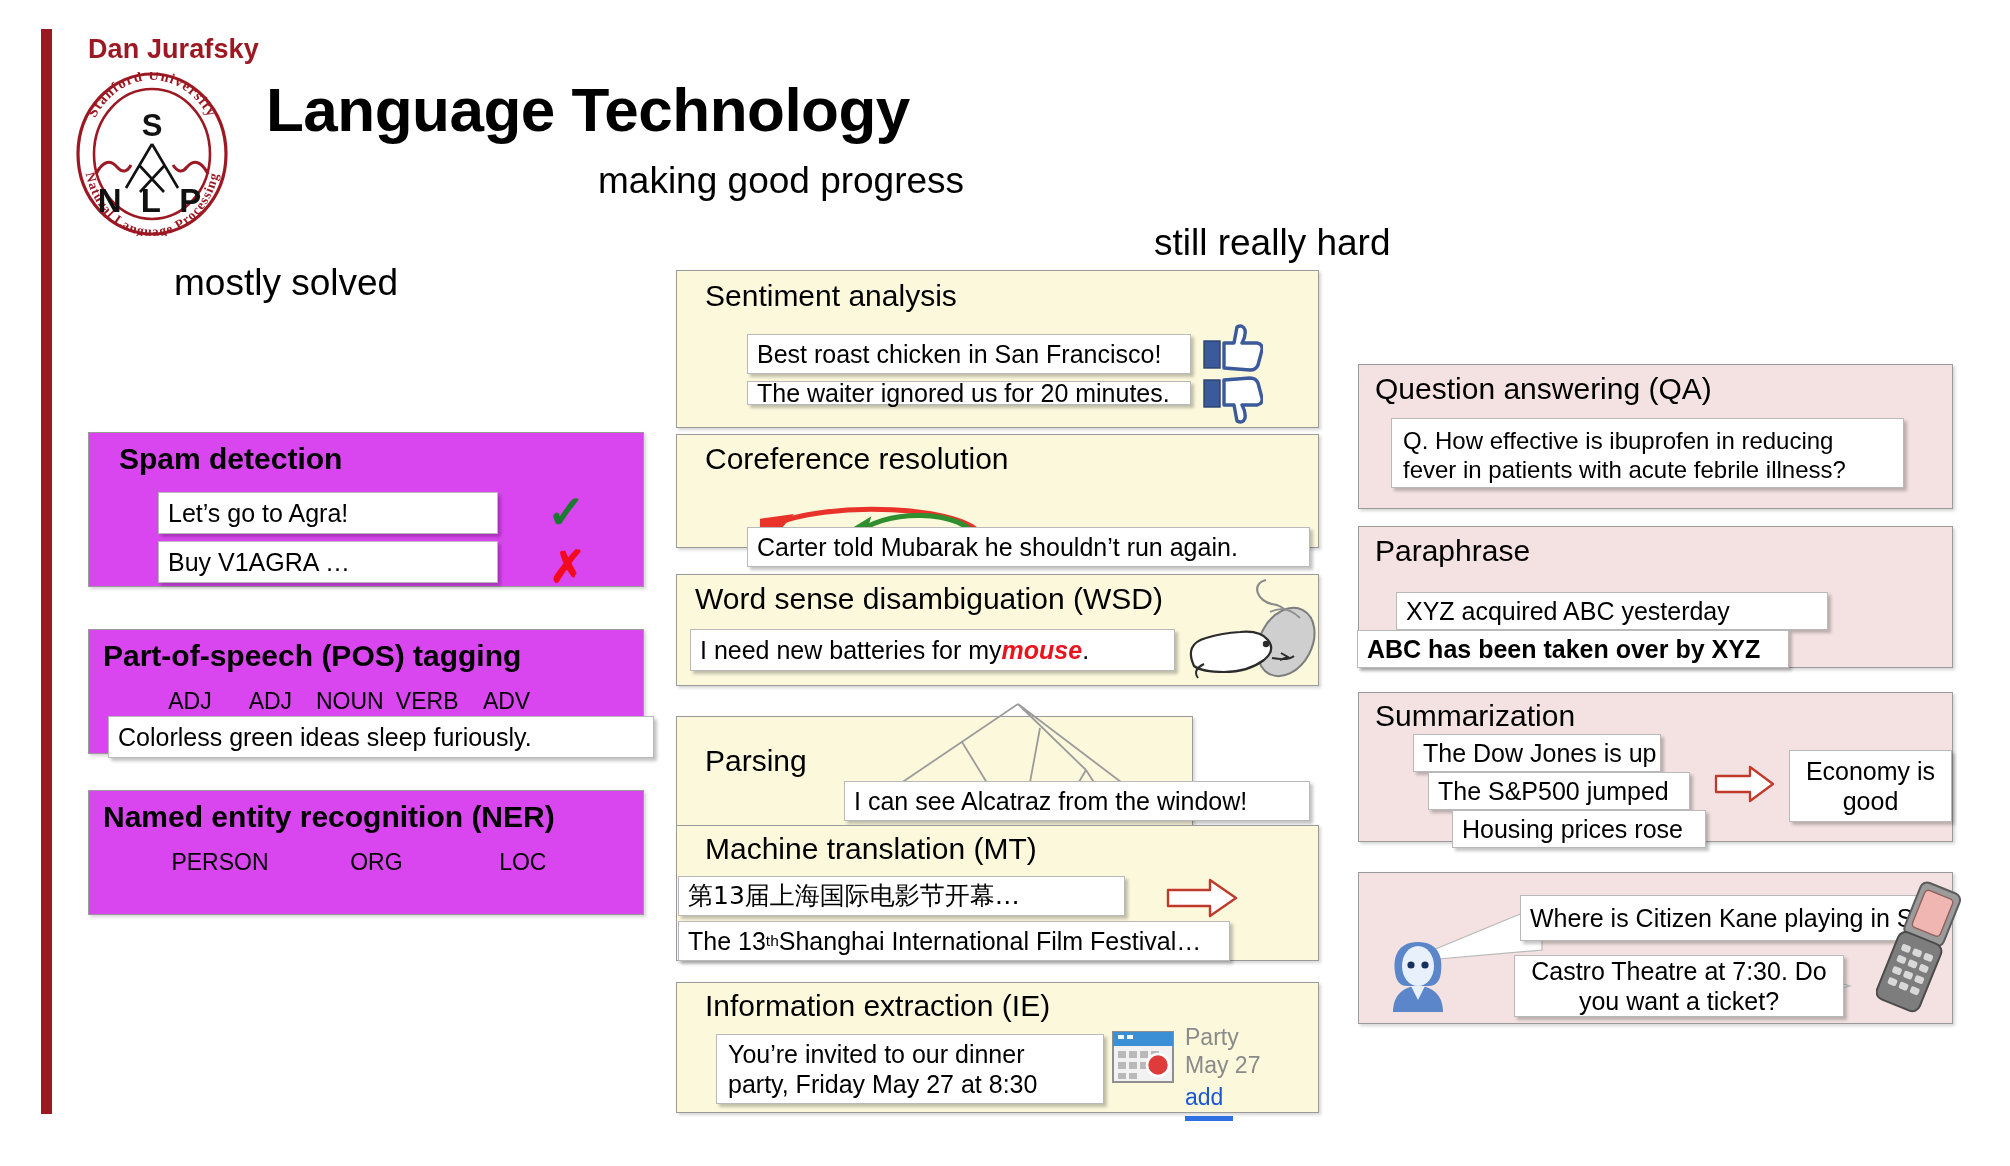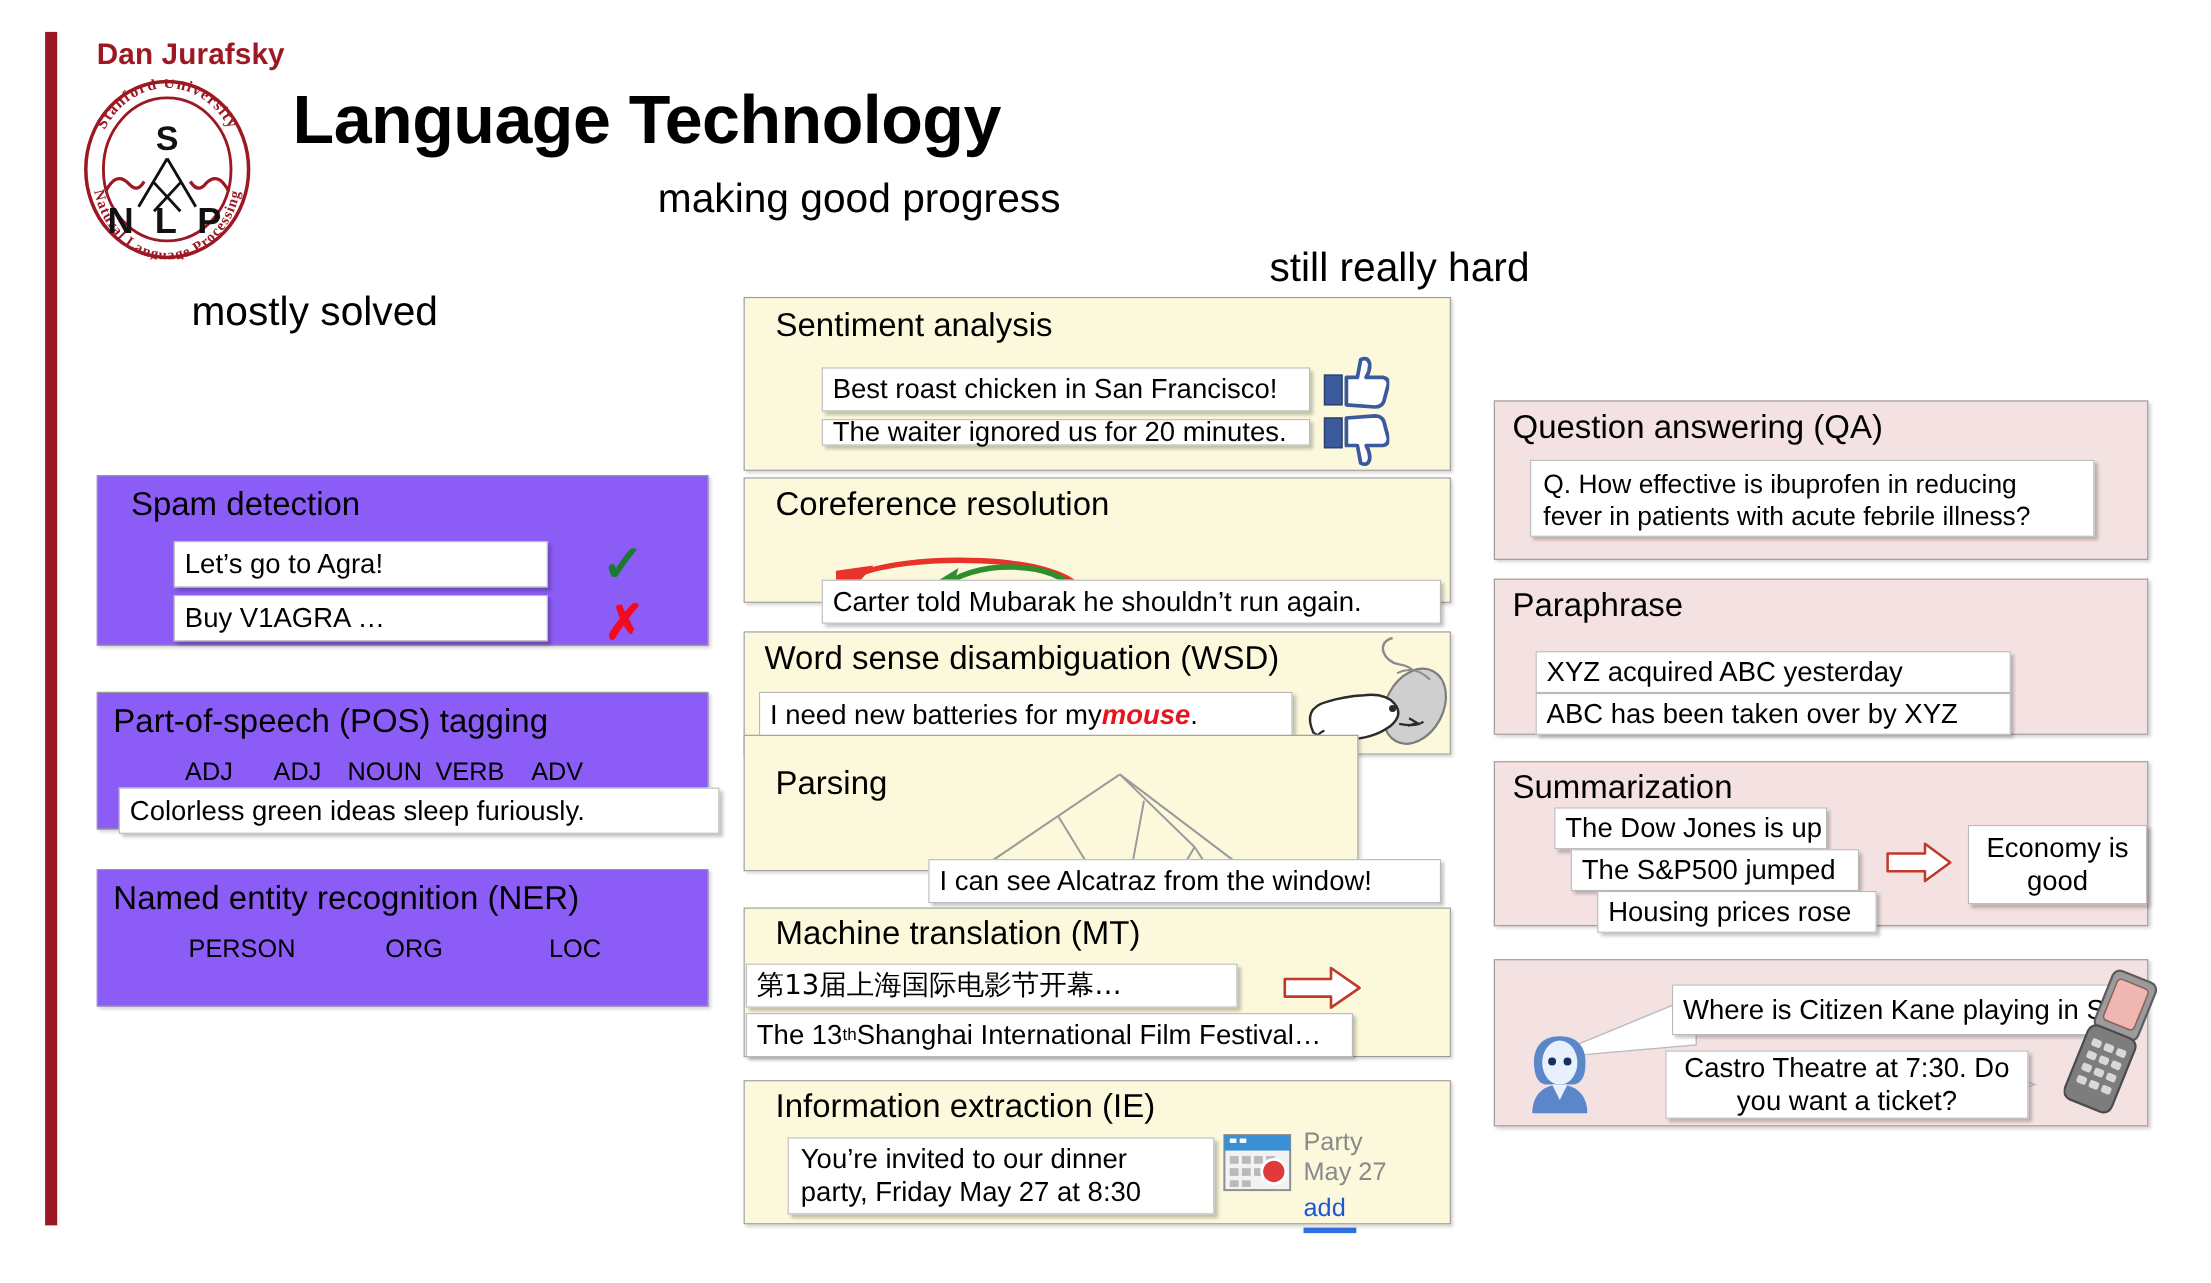--- a/index.html
+++ b/index.html
@@ -46,21 +46,21 @@
   .col-head { position:absolute; font-size:37px; white-space:nowrap; }
   .col-head.mostly { left:174px; top:262px; }
   .col-head.hard   { left:1154px; top:222px; }
 
   
   .panel {
     position:absolute;
     border:1.5px solid #9a9a9a;
     box-shadow:2px 2px 3px rgba(0,0,0,.17);
   }
-  .panel.green  { background:#8b5cf6; }
+  .panel.green  { background:#d946ef;font-weight:bold; }
   .panel.yellow { background:#fbf8dc; }
   .panel.pink   { background:#f3e2e1; }
 
   .panel-title {
     position:absolute;
     font-size:30px;
     white-space:nowrap;
   }
 
   
@@ -217,21 +217,21 @@
       <path d="M86 4 C 70 8 78 26 92 28 C 106 30 112 40 108 50" fill="none" stroke="#8a8a8a" stroke-width="2.2"></path>
       <ellipse cx="106" cy="66" rx="26" ry="36" transform="rotate(28 106 66)" fill="#cfcfcf" stroke="#7d7d7d" stroke-width="2"></ellipse>
       <path d="M90 36 q16 -8 30 6" fill="none" stroke="#8d8d8d" stroke-width="1.8"></path>
       <path d="M14 90 q-10 -22 12 -28 q16 -5 34 -6 q20 -2 28 8 q8 10 -4 20 q-16 12 -40 12 q-22 0 -30 -6 z" fill="#ffffff" stroke="#2b2b2b" stroke-width="2.2"></path>
       <circle cx="86" cy="68" r="3.2" fill="#2b2b2b"></circle>
       <path d="M92 82 q16 3 22 -2 M 100 84 l 8 -3 l -7 -4" fill="none" stroke="#2b2b2b" stroke-width="2"></path>
       <path d="M24 88 q-12 6 -6 14" fill="none" stroke="#2b2b2b" stroke-width="2"></path>
     </svg>
   </div>
 
-  <div class="panel yellow" style="left:676px; top:668px; width:559px; height:124px;padding-left:32px;">
+  <div class="panel yellow" style="left:676px; top:716px; width:517px; height:124px;padding-left:32px;">
     <div class="panel-title" style="left:28px; top:27px;">Parsing</div>
   </div>
   <div class="ovl" style="left:850px; top:700px;">
     <svg width="420" height="112" viewBox="0 0 420 112">
       <path d="M168 4 L20 104 M168 4 L236 70 M168 4 L300 104
                M112 42 L150 104 M 190 28 L 176 104
                M236 70 L216 104 M 236 70 L258 104
                M268 82 L252 104" fill="none" stroke="#9b9b9b" stroke-width="1.8"></path>
     </svg>
   </div>
@@ -289,21 +289,21 @@
   </div>
   <div class="sbox wrap" style="left:1391px; top:418px; width:513px; height:70px; display:flex; flex-direction:column; justify-content:space-between; align-items:flex-start; font-size:24px;">
     <div>Q. How effective is ibuprofen in reducing</div>
     <div>fever in patients with acute febrile illness?</div>
   </div>
 
   <div class="panel pink" style="left:1358px; top:526px; width:595px; height:142px;">
     <div class="panel-title" style="left:16px; top:7px;">Paraphrase</div>
   </div>
   <div class="sbox" style="left:1396px; top:592px; width:432px; height:38px;">XYZ acquired ABC yesterday</div>
-  <div class="sbox" style="left:1396px; top:630px; width:432px; height:38px;">ABC has been taken over by XYZ</div>
+  <div class="sbox" style="left:1357px; top:630px; width:432px; height:38px;font-weight:bold;">ABC has been taken over by XYZ</div>
 
   <div class="panel pink" style="left:1358px; top:692px; width:595px; height:150px;">
     <div class="panel-title" style="left:16px; top:6px;">Summarization</div>
   </div>
   <div class="sbox" style="left:1413px; top:734px; width:248px; height:38px;">The Dow Jones is up</div>
   <div class="sbox" style="left:1428px; top:772px; width:262px; height:38px;">The S&amp;P500 jumped</div>
   <div class="sbox" style="left:1452px; top:810px; width:254px; height:38px;">Housing prices rose</div>
   <div class="ovl" style="left:1714px; top:764px;">
     <svg width="62" height="40" viewBox="0 0 62 40">
       <path d="M2 12 L36 12 L36 3 L59 20 L36 37 L36 28 L2 28 z" fill="#ffffff" stroke="#c0392b" stroke-width="2.3" stroke-linejoin="round"></path>

